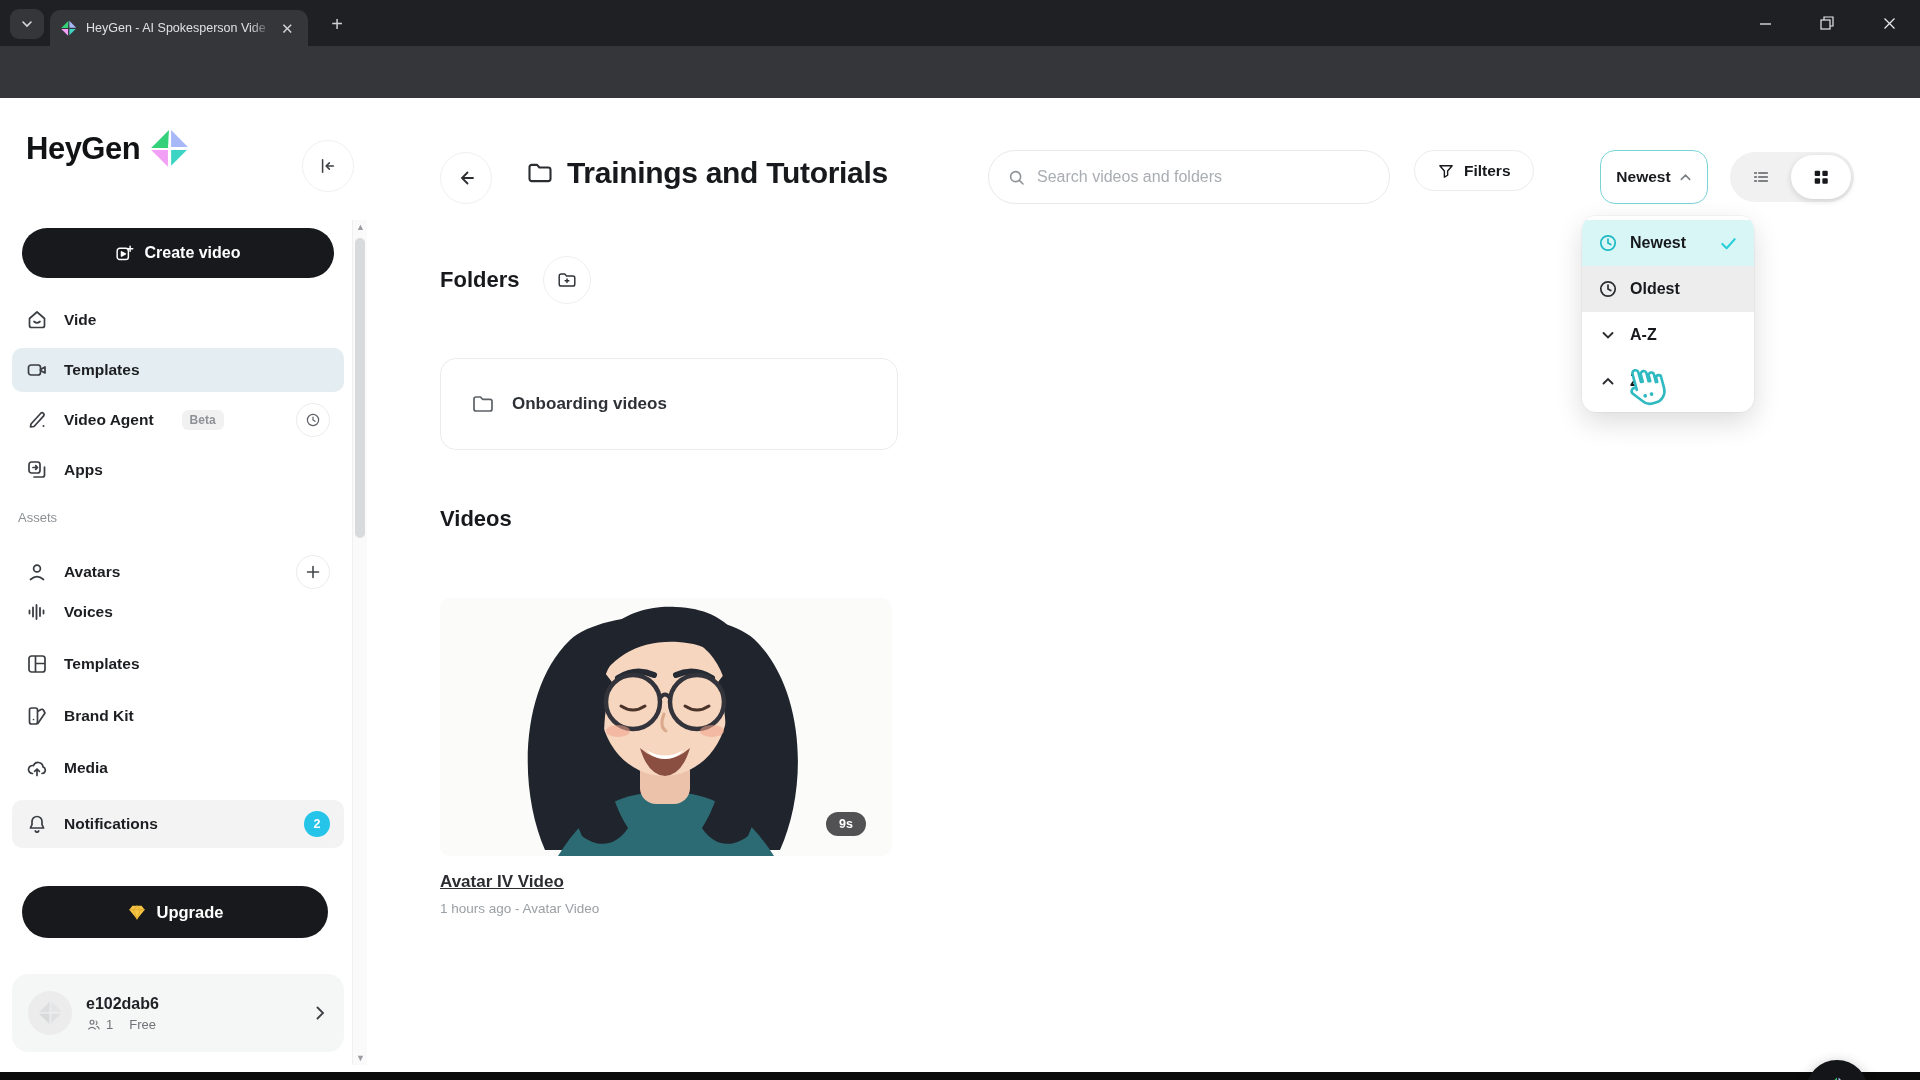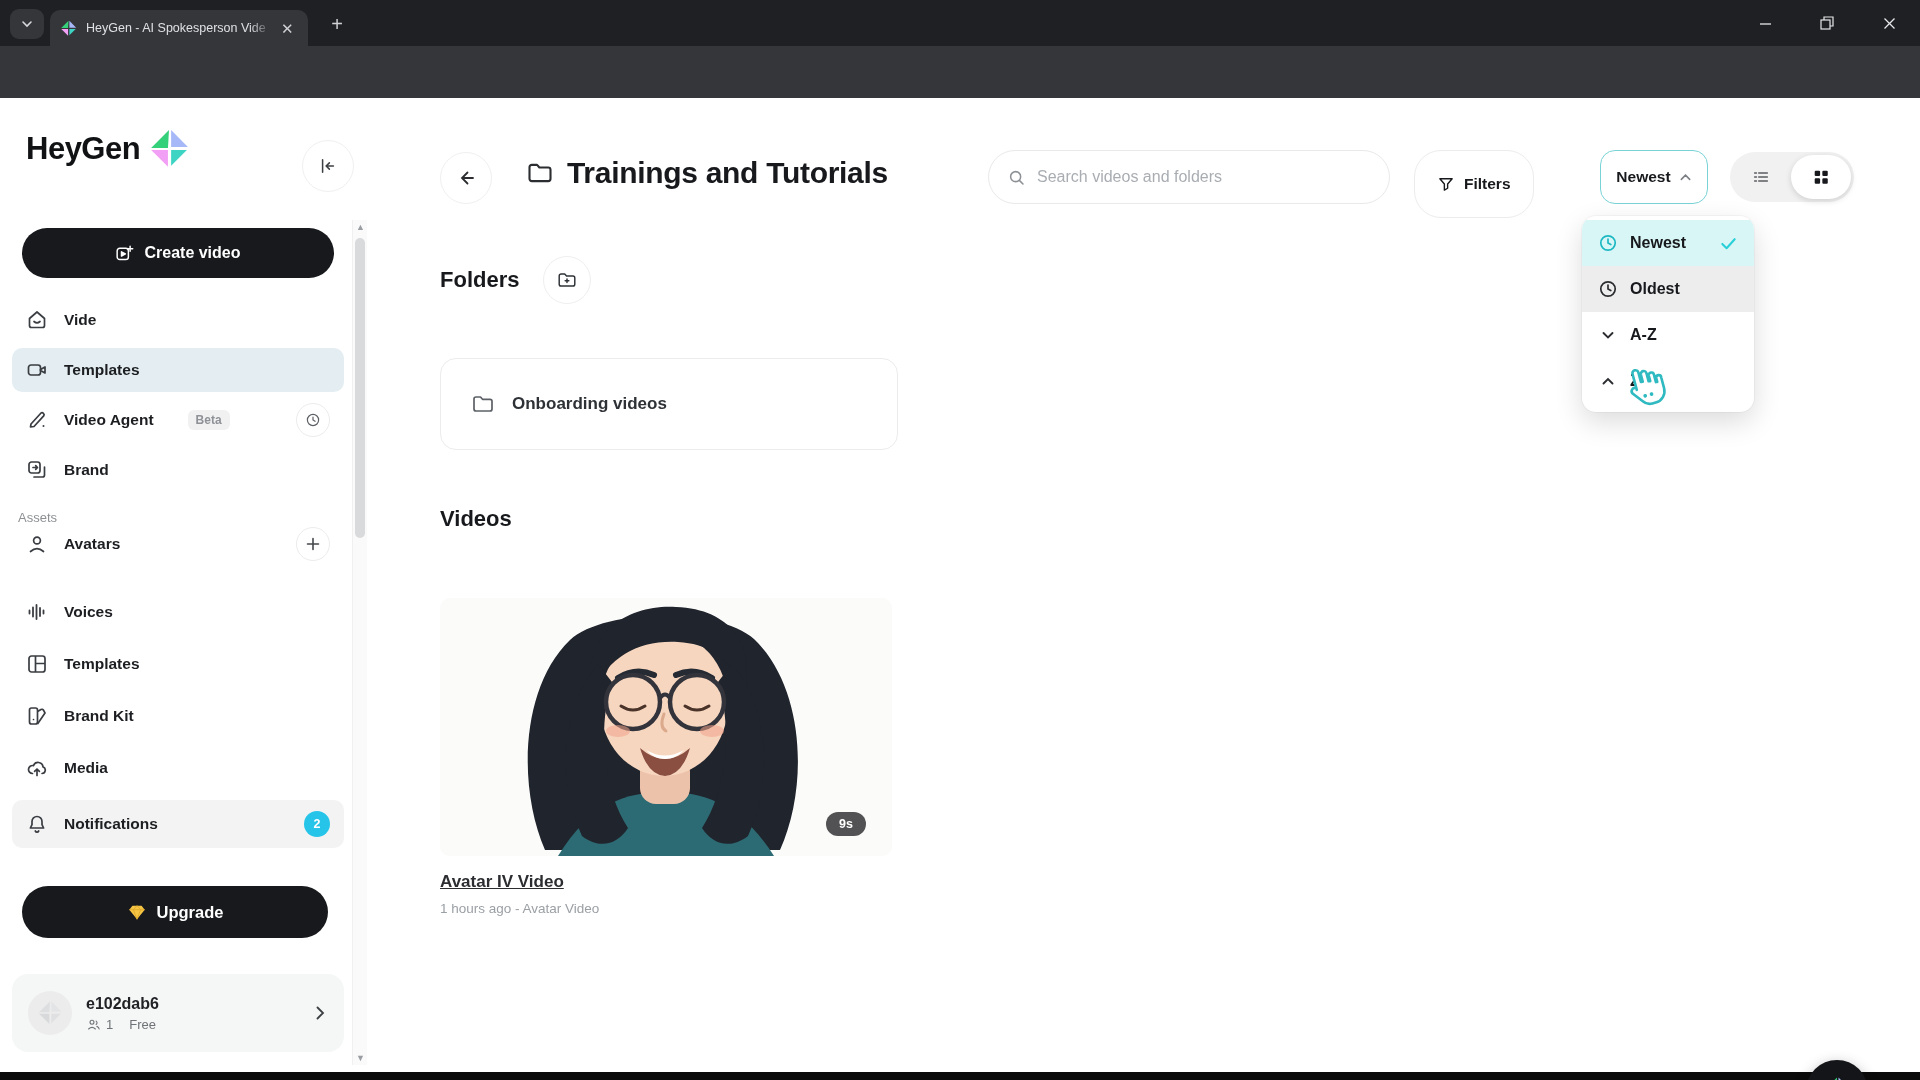--- a/index.html
+++ b/index.html
@@ -43,21 +43,21 @@
     border-radius:50%; display:flex; align-items:center; justify-content:center; color:#3c4043; background:#fff;}
   #create-video-btn { position:absolute; left:22px; top:130px; width:312px; height:50px; border-radius:25px;
     background:#17191c; color:#fff; display:flex; align-items:center; justify-content:center; gap:10px;
     font-size:16px; font-weight:700; }
   .nav-row { position:absolute; left:12px; width:332px; height:44px; border-radius:10px; display:flex;
     align-items:center; gap:16px; padding:0 14px; color:#1c1e21; font-size:15.5px; font-weight:600; }
   .nav-row.active { background:#e4eef2; }
   .nav-row.hover { background:#f3f3f4; }
   .nav-ic { width:22px; height:22px; flex:0 0 22px; color:#3a3d42; }
   .beta-badge { background:#f1f1f2; color:#8e9196; font-size:12px; font-weight:600; border-radius:6px;
-    padding:3px 8px; margin-left:18px; }
+    padding:3px 8px; margin-left:12px; }
   .row-end { margin-left:auto; }
   .circle-btn-sm { width:34px; height:34px; border:1px solid #ececec; border-radius:50%; background:#fff;
     display:flex; align-items:center; justify-content:center; color:#5c5f64; }
   #assets-label { position:absolute; left:18px; top:360px; font-size:13px; color:#8d9194; }
   #notif-badge { width:26px; height:26px; border-radius:50%; background:#25c4e8; color:#fff; font-size:12.5px;
     font-weight:700; display:flex; align-items:center; justify-content:center; }
   #upgrade-btn { position:absolute; left:22px; top:788px; width:306px; height:52px; border-radius:26px;
     background:#17191c; color:#fff; display:flex; align-items:center; justify-content:center; gap:10px;
     font-size:16.5px; font-weight:700; }
   #account-card { position:absolute; left:12px; top:876px; width:332px; height:78px; border-radius:16px;
@@ -79,21 +79,21 @@
   #main { position:absolute; left:368px; top:0; width:1552px; height:974px; }
   #back-btn { position:absolute; left:72px; top:54px; width:52px; height:52px; border-radius:50%;
     border:1px solid #f0f0f0; background:#fff; display:flex; align-items:center; justify-content:center; color:#2b2d30;}
   #title-row { position:absolute; left:158px; top:58px; display:flex; align-items:center; gap:13px; }
   #page-title { font-size:30px; font-weight:800; color:#17191c; letter-spacing:-0.3px; }
   #search-box { position:absolute; left:620px; top:52px; width:402px; height:54px; border:1px solid #e9e9ea;
     border-radius:27px; display:flex; align-items:center; gap:11px; padding:0 18px; background:#fff; }
   #search-input { border:none; outline:none; flex:1; font-size:16px; color:#333; background:transparent;
     font-family:"Liberation Sans", sans-serif; }
   #search-input::placeholder { color:#a9adb2; }
-  #filters-btn { position:absolute; left:1046px; top:52px; height:68px; border:1px solid #ececec; border-radius:27px;
+  #filters-btn { position:absolute; left:1046px; top:52px; height:41px; border:1px solid #ececec; border-radius:27px;
     display:flex; align-items:center; gap:9px; padding:0 22px; font-size:15.5px; font-weight:700; color:#17191c; background:#fff;}
   #sort-btn { position:absolute; left:1232px; top:52px; width:108px; height:54px; border:1.5px solid #79d3d6;
     border-radius:15px; display:flex; align-items:center; justify-content:center; gap:8px; font-size:15.5px;
     font-weight:700; color:#17191c; background:#fff; }
   #view-toggle { position:absolute; left:1362px; top:54px; width:124px; height:50px; border-radius:25px;
     background:#f1f1f2; display:flex; align-items:center; }
   .seg { width:62px; height:50px; display:flex; align-items:center; justify-content:center; color:#595c60; }
   #seg-grid { background:#fff; border-radius:22px; height:44px; width:60px; margin-right:3px;
     box-shadow:0 2px 6px rgba(0,0,0,.14); color:#17191c; }
 
@@ -273,26 +273,26 @@
           </svg>
       </span>
     </div>
 
     <div class="nav-row" style="top:350px">
       <svg class="nav-ic" viewBox="0 0 22 22" fill="none" stroke="currentColor" stroke-width="1.7" stroke-linecap="round" stroke-linejoin="round">
           <rect x="3" y="3" width="11" height="11" rx="2.5"></rect>
           <path d="M8 18 h8.5 a2 2 0 0 0 2 -2 V8"></path>
           <path d="M7 8.5 h4.5 m-1.8 -1.8 l1.8 1.8 -1.8 1.8"></path>
         </svg>
-      <span>Brand</span>
+      <span>Apps</span>
     </div>
 
     <div id="assets-label" style="top:412px">Assets</div>
 
-    <div class="nav-row" style="top:424px">
+    <div class="nav-row" style="top:452px">
       <svg class="nav-ic" viewBox="0 0 22 22" fill="none" stroke="currentColor" stroke-width="1.7" stroke-linecap="round">
           <circle cx="11" cy="7.5" r="3.4"></circle>
           <path d="M4.5 18.5 Q11 12.8 17.5 18.5"></path>
         </svg>
       <span>Avatars</span>
       <span class="row-end circle-btn-sm">
         <svg width="14" height="14" viewBox="0 0 14 14">
             <path d="M7 1.5 V12.5 M1.5 7 H12.5" stroke="#44474c" stroke-width="1.6" stroke-linecap="round"></path>
           </svg>
       </span>

